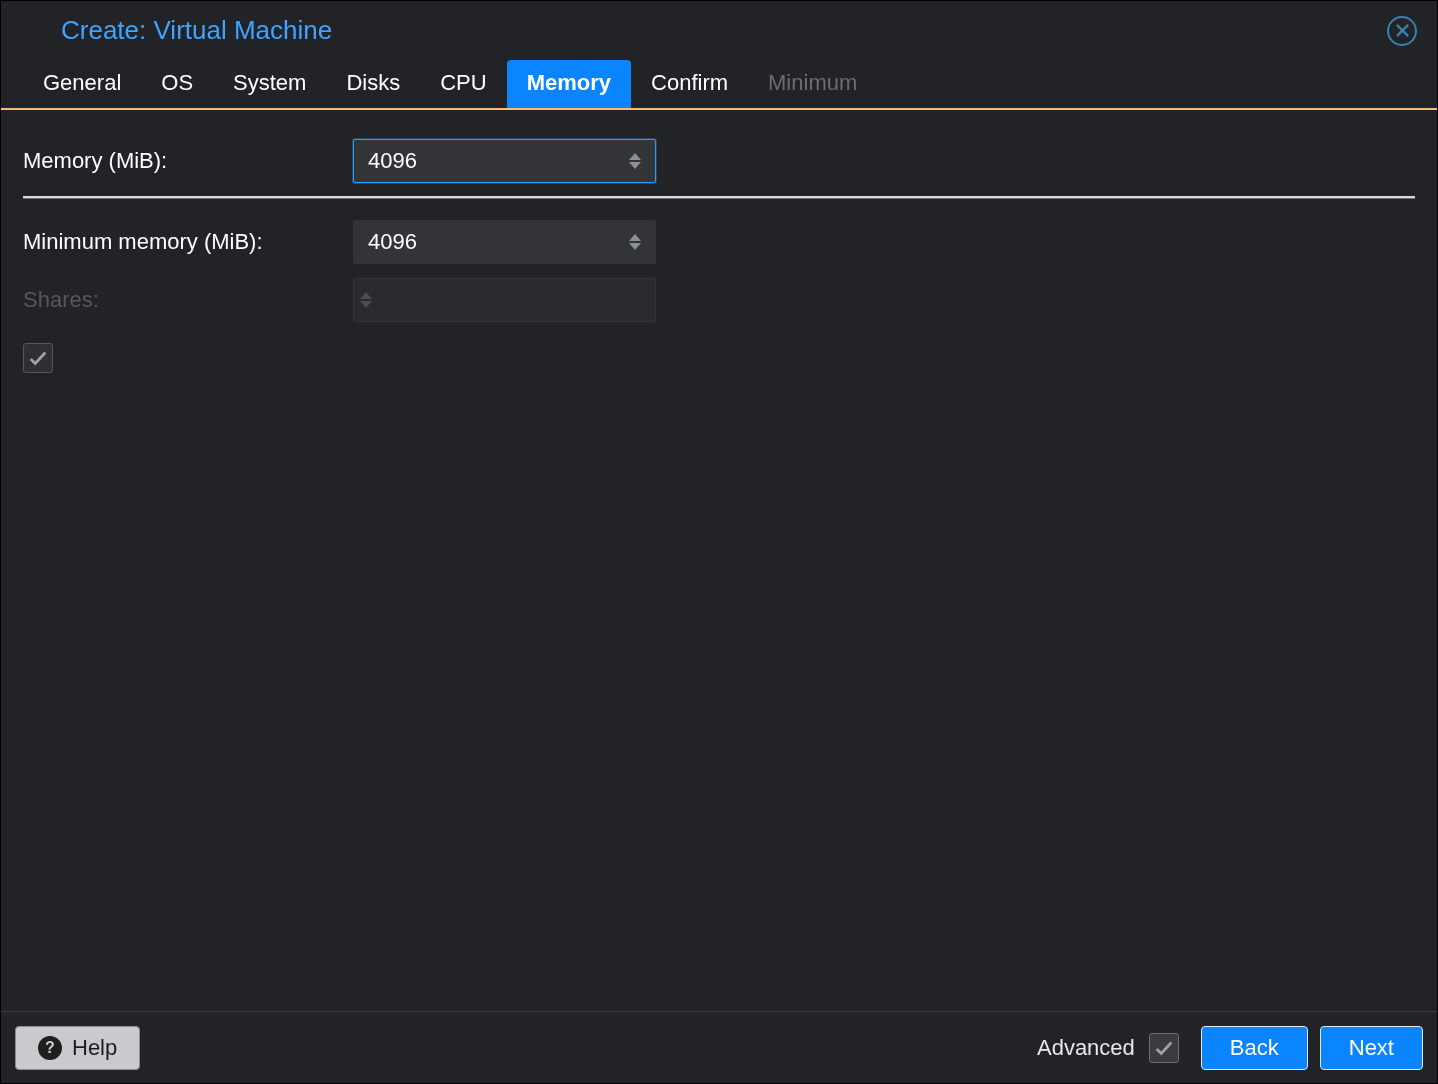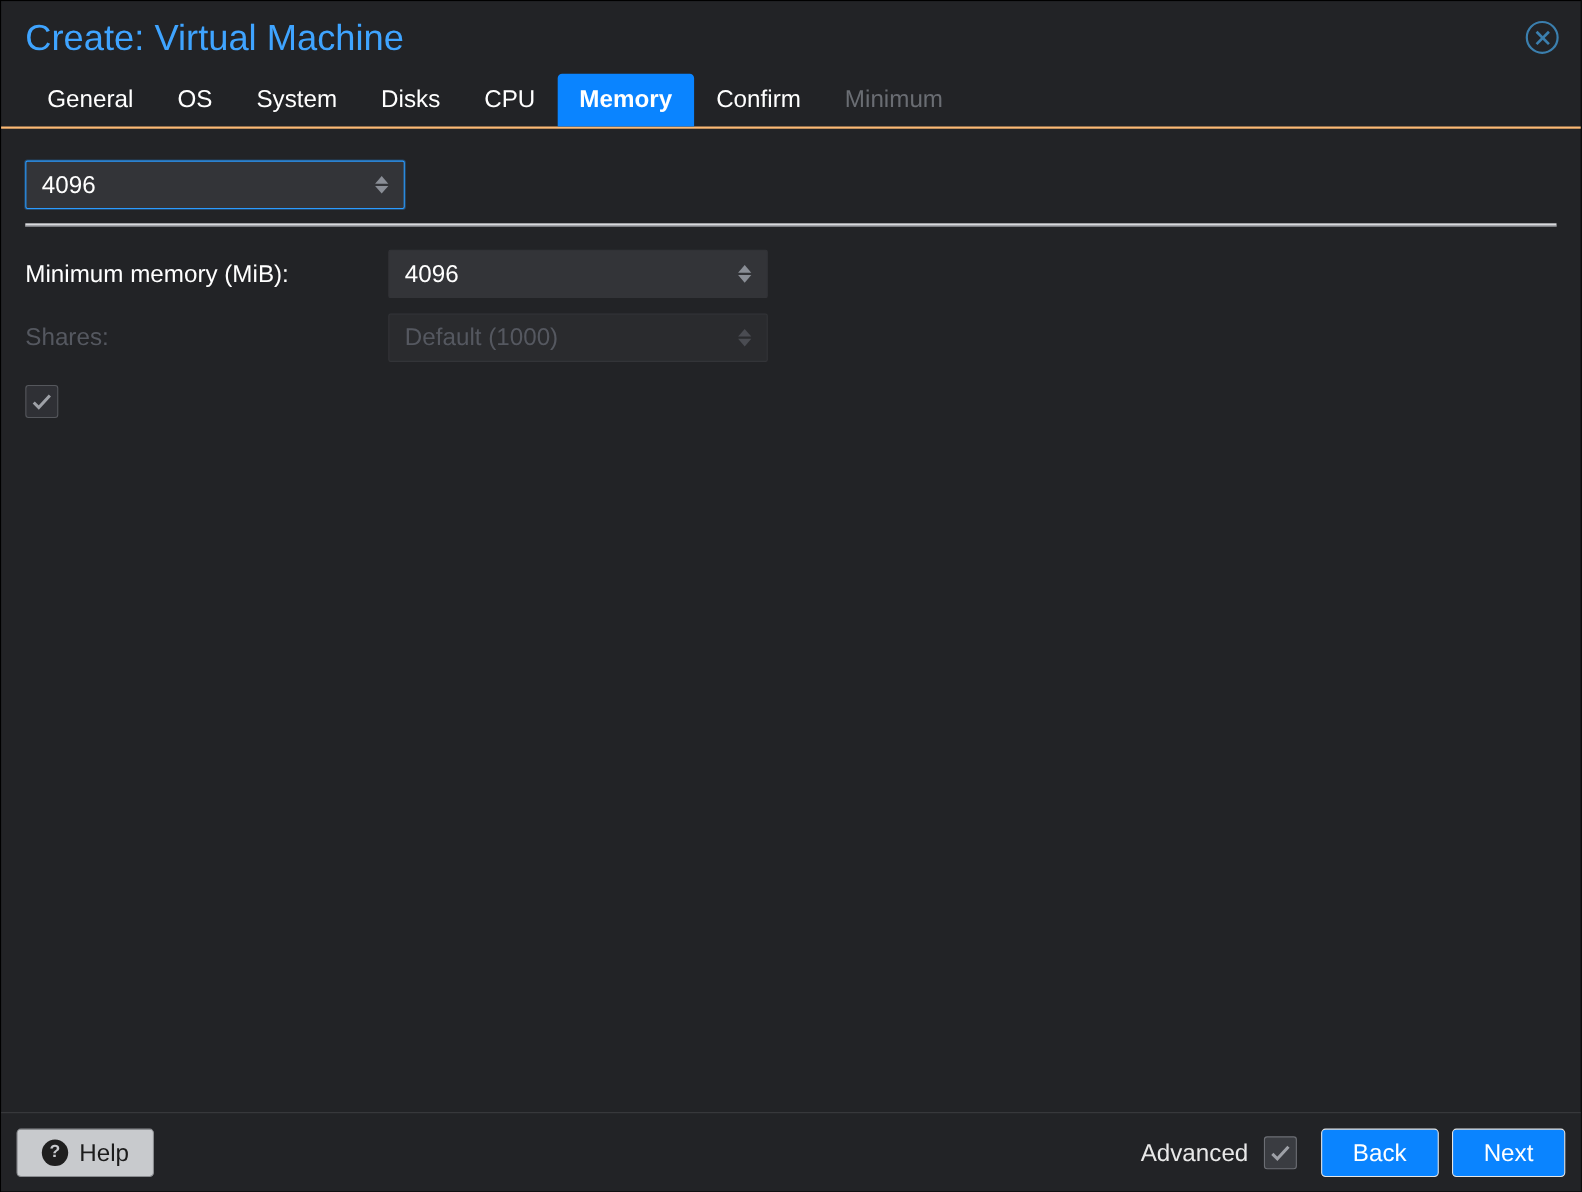--- a/index.html
+++ b/index.html
@@ -19,22 +19,23 @@
     border: 1px solid #000;
   }
   .titlebar {
     display: flex;
     align-items: center;
     justify-content: space-between;
     padding: 14px 20px 14px 22px;
   }
   .title {
     color: #3fa4ff;
-    font-size: 33px;
+    font-size: 26px;
     font-weight: 400;
+    margin-left: 38px;
   }
   .close-btn {
     width: 30px; height: 30px;
     border: 2.5px solid #3b7fae;
     border-radius: 50%;
     display: flex; align-items: center; justify-content: center;
     cursor: pointer;
   }
   .close-btn svg { width: 15px; height: 15px; }
   .close-btn svg line { stroke: #3b7fae; stroke-width: 2.6; }
@@ -73,21 +74,21 @@
   }
   .row .label {
     width: 330px;
     font-size: 22px;
     color: #ffffff;
   }
   .row .label.disabled { color: #555860; }
   .row .ctrl { }
 
   .spinner {
-    width: 345px;
+    width: 303px;
     height: 44px;
     background: #333438;
     border: 1px solid #333438;
     display: flex;
     align-items: center;
     position: relative;
     border-radius: 2px;
   }
   .spinner.focused {
     border: 1px solid #2b9bff;
@@ -219,20 +220,21 @@
     <div class="tab">Disks</div>
     <div class="tab">CPU</div>
     <div class="tab active">Memory</div>
     <div class="tab">Confirm</div>
     <div class="tab disabled">Minimum</div>
   </div>
 
   <div class="content">
 
     <div class="row">
+      <div class="label">Memory (MiB):</div>
       <div class="ctrl">
         <div class="spinner focused">
           <div class="value">4096</div>
           <div class="steppers">
             <div class="arr up"></div>
             <div class="arr down"></div>
           </div>
         </div>
       </div>
     </div>
@@ -249,21 +251,20 @@
             <div class="arr down"></div>
           </div>
         </div>
       </div>
     </div>
 
     <div class="row">
       <div class="label disabled">Shares:</div>
       <div class="ctrl">
         <div class="spinner disabled">
-          <div class="value">Default (1000)</div>
           <div class="steppers">
             <div class="arr up"></div>
             <div class="arr down"></div>
           </div>
         </div>
       </div>
     </div>
 
     <div class="row">
       <div class="ctrl">

